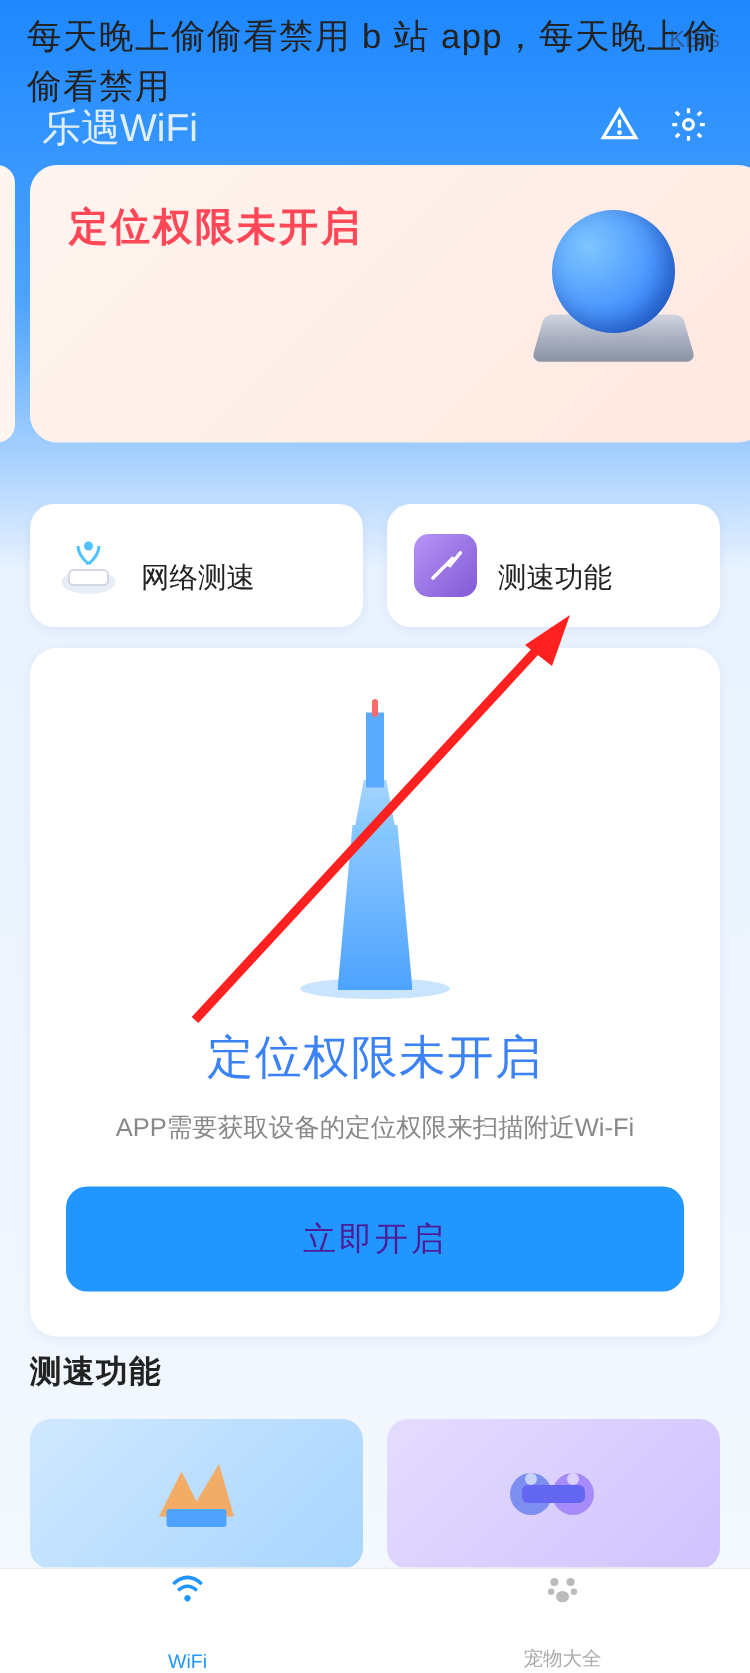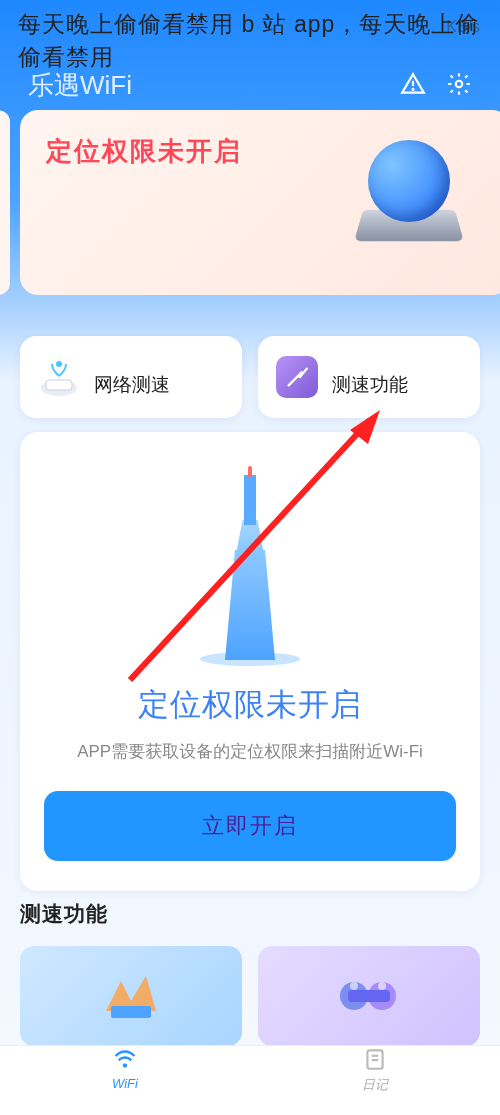--- a/index.html
+++ b/index.html
@@ -255,23 +255,22 @@
       height: 70px;
       background: #fff;
       display: flex;
       border-top: 1px solid #eee;
     }
     .nav-item {
       flex: 1;
       display: flex;
       flex-direction: column;
       align-items: center;
-      justify-content: flex-start;
+      justify-content: space-between;
       gap: 4px;
-      font-style: italic;
     }
     .nav-icon { width: 26px; height: 26px; }
     .nav-label { font-size: 13px; color: #aaa; }
     .nav-item.active .nav-label { color: #2196ff; }
     .red-arrow {
       position: absolute;
       top: 400px;
       left: 120px;
       width: 270px;
       height: 290px;
@@ -384,20 +383,22 @@
 </div>
 
 <div class="bottom-nav">
   <div class="nav-item active">
     <svg class="nav-icon" viewBox="0 0 24 24" fill="#2196ff">
         <path d="M12 20c1 0 2-1 2-2s-1-2-2-2-2 1-2 2 1 2 2 2zm-5-6c3-3 7-3 10 0l1.5-1.5c-4-4-9-4-13 0L7 14zm-3-4c5-5 11-5 16 0l1.5-1.5c-6-6-13-6-19 0L4 10z"></path>
       </svg>
     <span class="nav-label">WiFi</span>
   </div>
   <div class="nav-item">
-    <svg class="nav-icon" viewBox="0 0 24 24" fill="none" stroke="#bbb" stroke-width="2">
-        <rect x="5" y="4" width="14" height="17" rx="2"></rect>
-        <line x1="9" y1="9" x2="15" y2="9"></line>
-        <line x1="9" y1="13" x2="15" y2="13"></line>
+    <svg class="nav-icon" viewBox="0 0 24 24" fill="#bbb">
+        <circle cx="7" cy="8" r="2.5"></circle>
+        <circle cx="17" cy="8" r="2.5"></circle>
+        <circle cx="5" cy="14" r="2"></circle>
+        <circle cx="19" cy="14" r="2"></circle>
+        <ellipse cx="12" cy="17" rx="4" ry="3.5"></ellipse>
       </svg>
-    <span class="nav-label">日记</span>
+    <span class="nav-label">宠物大全</span>
   </div>
 </div>
 
 </body></html>

